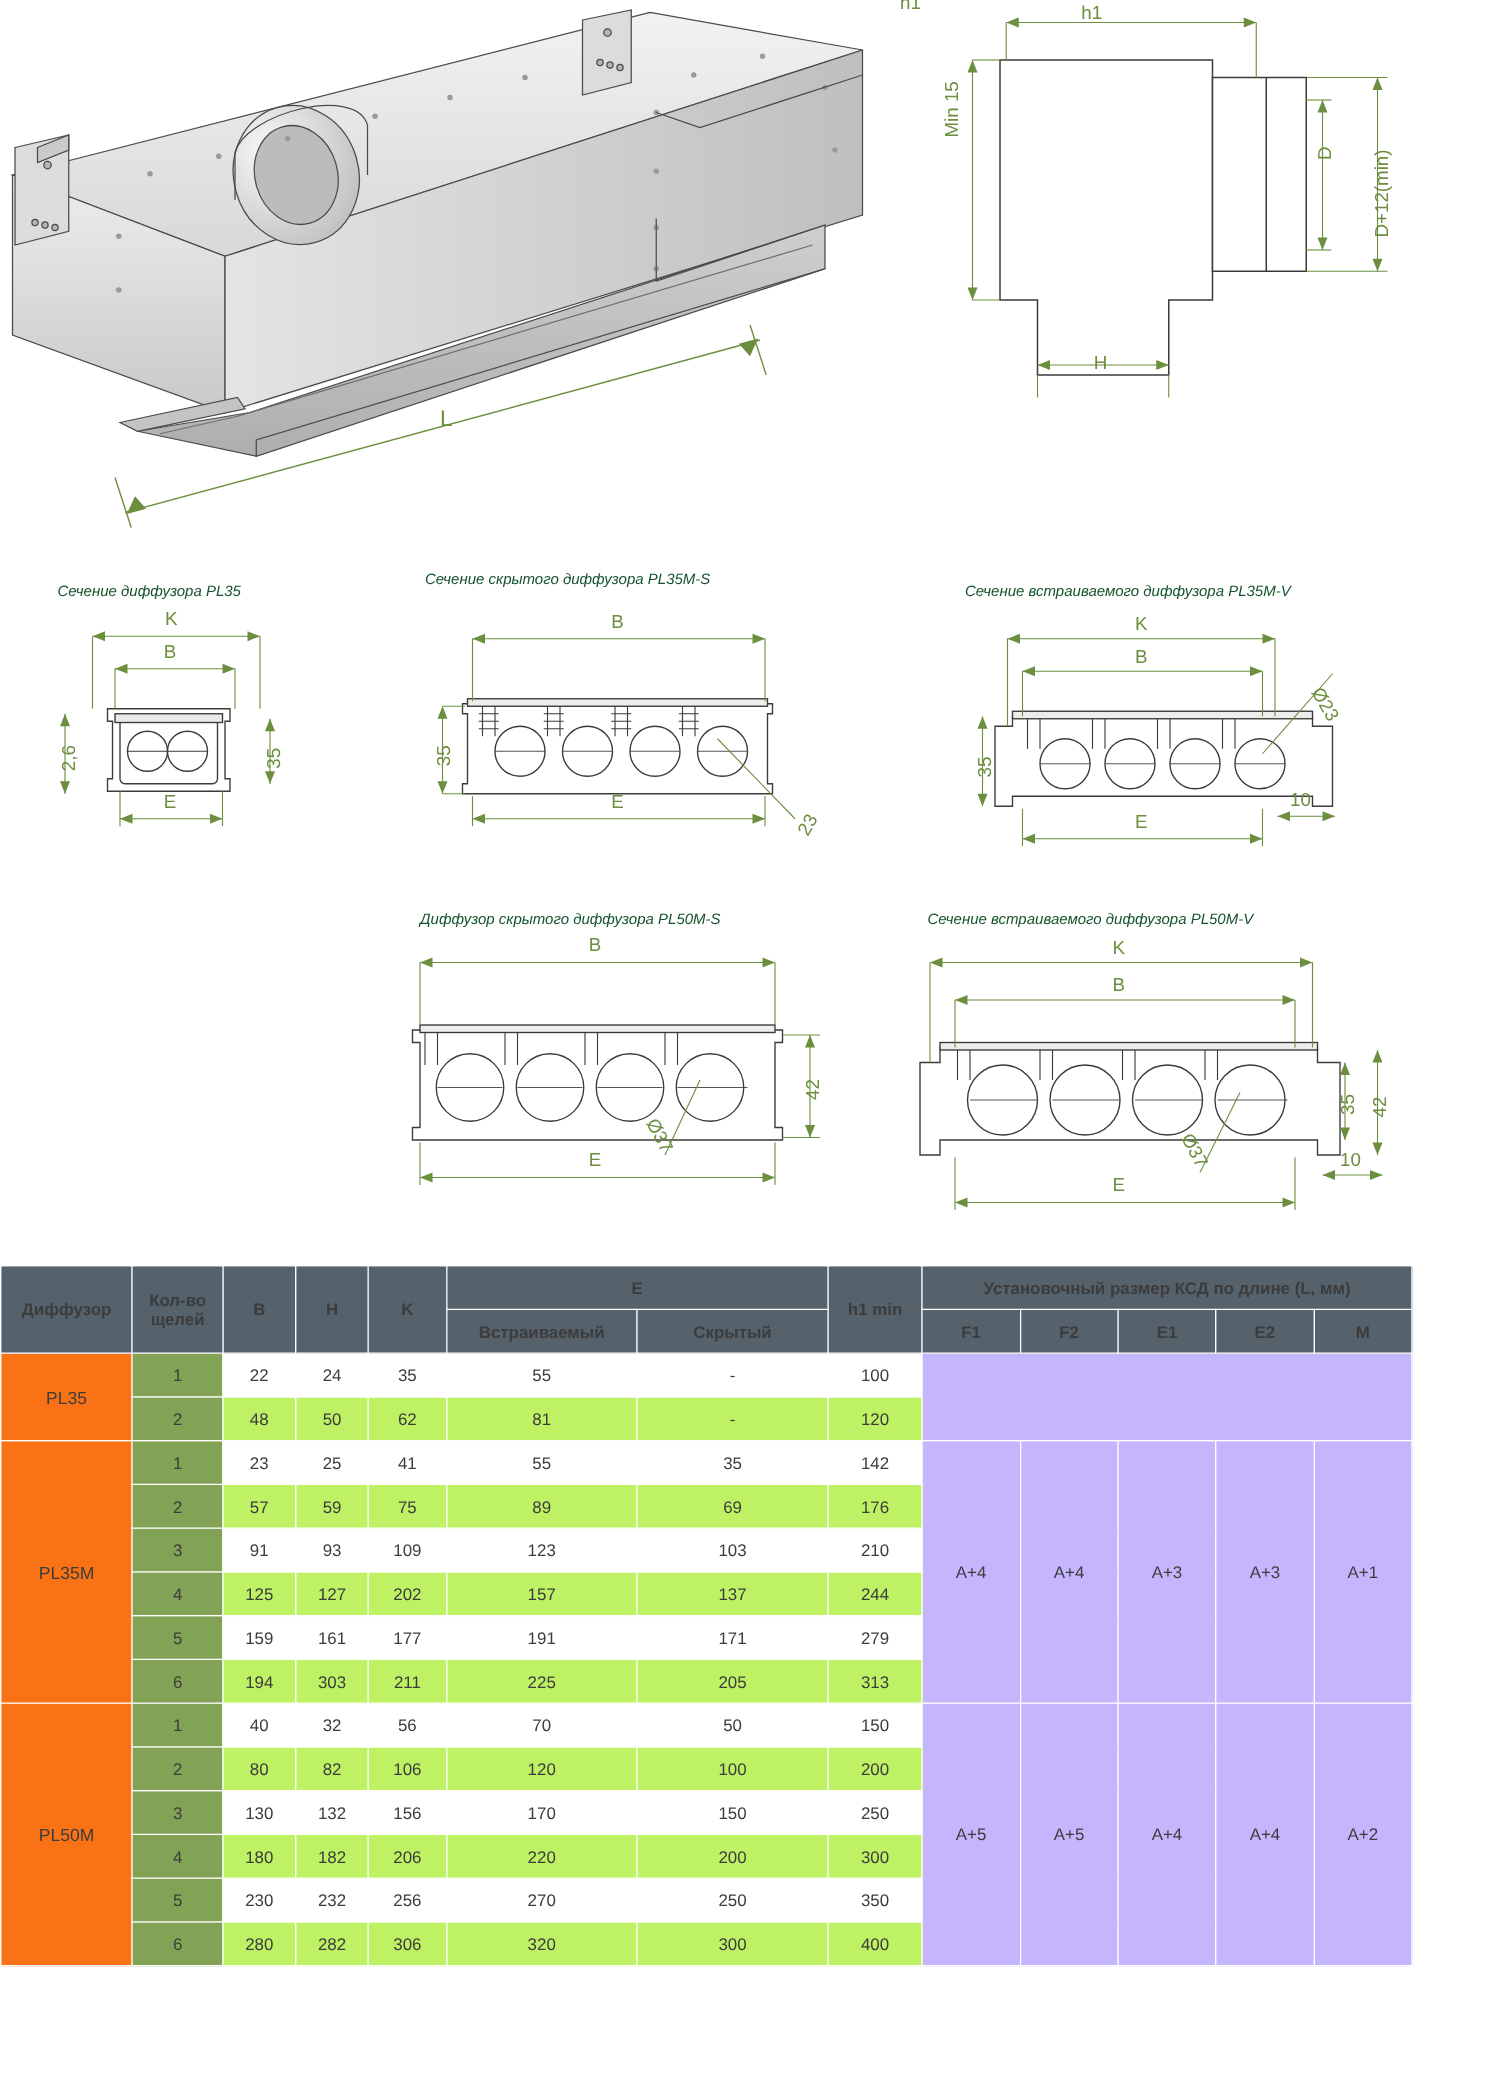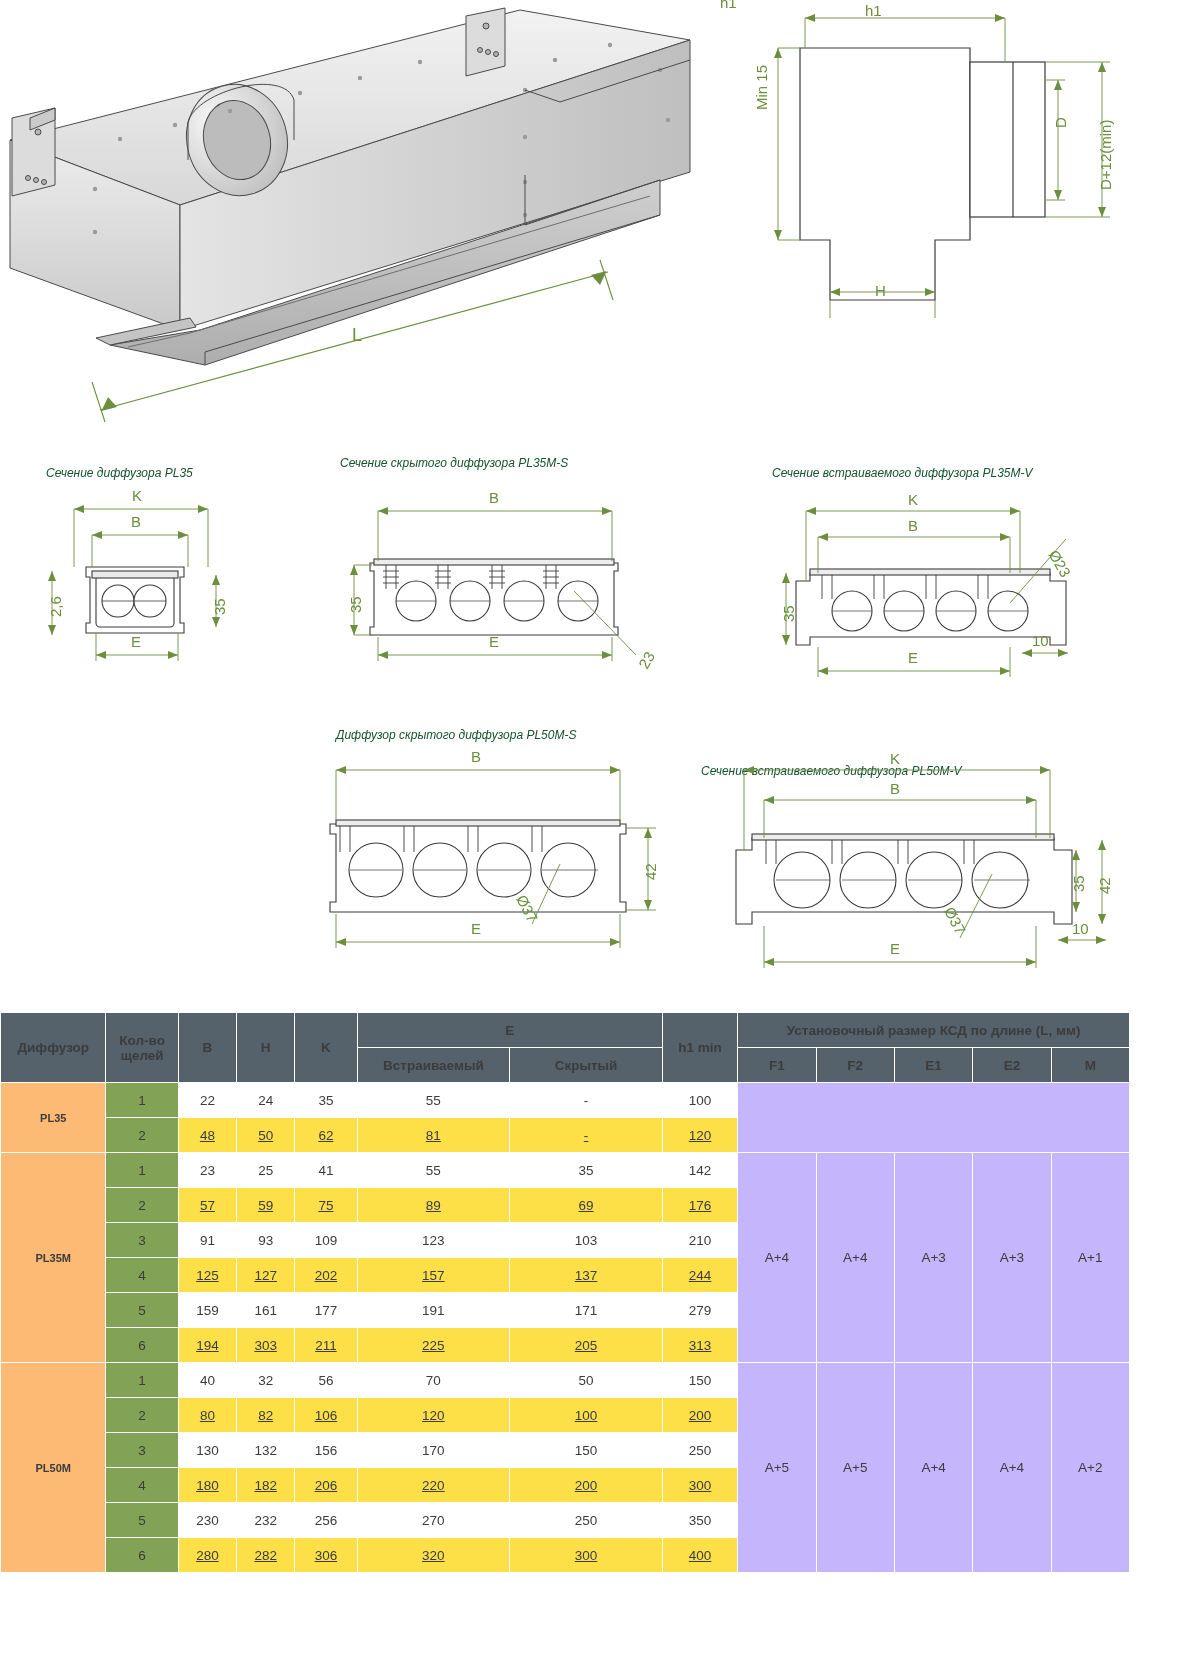--- a/index.html
+++ b/index.html
@@ -43,31 +43,31 @@
     color:#3c3c3c;
   }
   .hdr{
     background:#55616b;
     color:#ffffff;
     font-weight:bold;
     font-size:13.5px;
     border:1px solid #ffffff;
   }
   .grp{
-    background:#fdba74;
+    background:#f97316;
     color:#ffffff;
-    font-weight:bold;
-    font-size:11px;
+    font-weight:normal;
+    font-size:14px;
   }
   .slot{
     background:#82a355;
     color:#ffffff;
   }
   .cell-a{background:#ffffff;}
-  .cell-b{background:#fde047;text-decoration:underline;}
+  .cell-b{background:#bef264;}
   .lcell{background:#c4b5fd;}
 </style>
 </head>
 <body>
 
 <div class="abs iso-wrap">
 <svg width="720" height="430" viewBox="0 0 720 430" xmlns="http://www.w3.org/2000/svg">
   <defs>
     <linearGradient id="gTop" x1="0" y1="0" x2="0" y2="1">
       <stop offset="0%" stop-color="#f2f2f2"></stop>
@@ -402,21 +402,21 @@
         <line x1="310" y1="162" x2="310" y2="196"></line>
     <line x1="250" y1="112" x2="222" y2="172"></line>
   </g>
 </svg>
 <div class="abs dimtxt" style="left:161px;top:-4px;">B</div>
 <div class="abs dimtxt" style="left:332px;top:128px;transform:rotate(-90deg);transform-origin:left top;">42</div>
 <div class="abs dimtxt" style="left:161px;top:168px;">E</div>
 <div class="abs dimtxt" style="left:218px;top:140px;transform:rotate(62deg);transform-origin:left top;">Ø37</div>
 </div>
 
-<div class="abs capt" style="left:701px;top:728px;margin-top:36px;">Сечение встраиваемого диффузора PL50M-V</div>
+<div class="abs capt" style="left:742px;top:728px;">Сечение встраиваемого диффузора PL50M-V</div>
 
 <div class="abs" style="left:720px;top:752px;width:400px;height:240px;">
 <svg width="400" height="240" viewBox="0 0 400 240" xmlns="http://www.w3.org/2000/svg">
   <g stroke="#3b3b3b" stroke-width="1.1" fill="#ffffff">
     <path d="M16,98 L32,98 L32,86 L334,86 L334,98 L352,98 L352,172 L334,172 L334,160 L32,160 L32,172 L16,172 Z"></path>
     <g>
       <circle cx="82" cy="128" r="28"></circle>
           <circle cx="148" cy="128" r="28"></circle>
       <circle cx="214" cy="128" r="28"></circle>
           <circle cx="280" cy="128" r="28"></circle>

